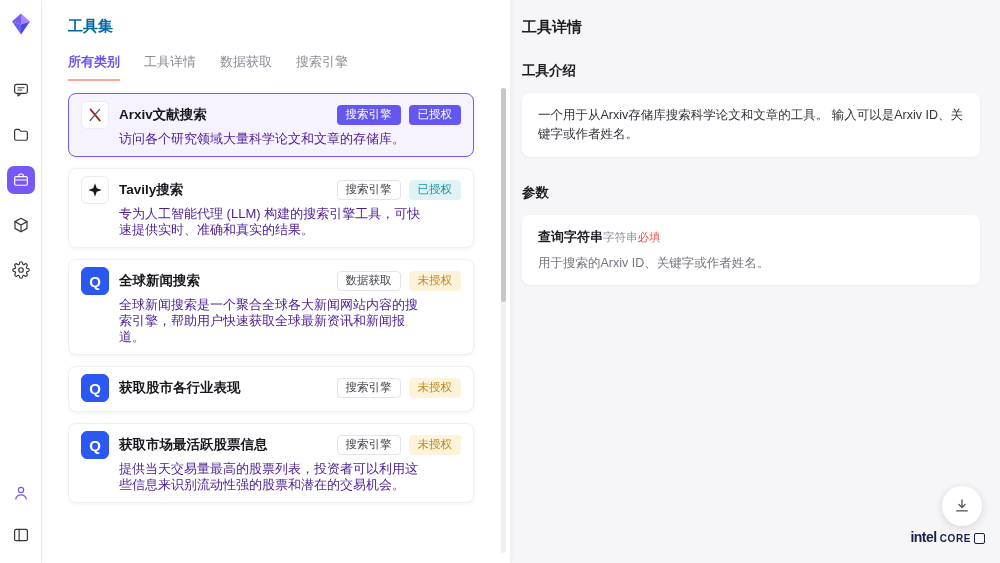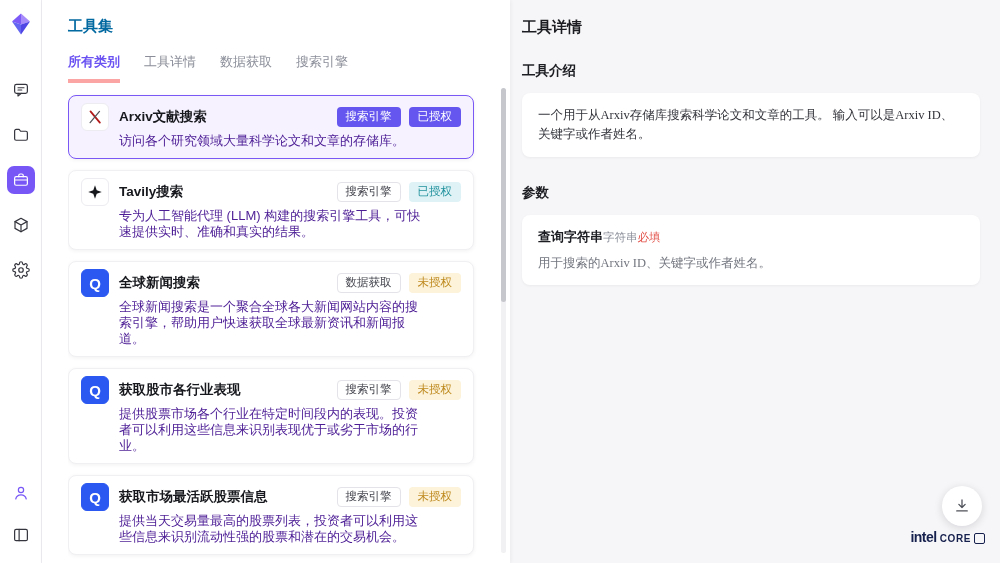--- a/index.html
+++ b/index.html
@@ -15,21 +15,21 @@
   .rail-item svg { width:18px; height:18px; stroke:currentColor; fill:none; stroke-width:1.6; stroke-linecap:round; stroke-linejoin:round; }
   .rail-item.active { background:#7857f7; color:#fff; }
   .rail-bottom { margin-top:auto; display:flex; flex-direction:column; gap:14px; align-items:center; }
   .rail-bottom .rail-item.user { color:#7857f7; }
 
   
   .list-panel { width:468px; background:#fff; flex:none; position:relative; padding:17px 0 0 26px; display:flex; flex-direction:column; box-shadow:1px 0 4px rgba(20,20,40,.05); }
   .panel-title { font-size:15px; font-weight:bold; color:#0369a1; margin-bottom:17px; }
   .tabs { display:flex; gap:24px; font-size:13px; color:#8b8e99; margin-bottom:2px; }
   .tab { padding-bottom:8px; cursor:pointer; }
-  .tab.active { color:#6a52f2; font-weight:bold; border-bottom:4px solid #fca5a5;text-align:right; }
+  .tab.active { color:#6a52f2; font-weight:bold; border-bottom:2px solid #fca5a5;text-align:right; }
   .cards { flex:1; overflow:hidden; padding:10px 36px 0 0; }
   .card { background:#fff; border:1px solid #f0f0f3; border-radius:8px; box-shadow:0 1px 4px rgba(25,25,50,.06); padding:7px 12px 9px; margin-bottom:11px; cursor:pointer; }
   .card.selected { background:#f6f2ff; border:1px solid #7a58f6; }
   .card-head { display:flex; align-items:center; height:28px;justify-content:space-between; }
   .tool-icon { width:28px; height:28px; border-radius:6px; border:1px solid #ececf1; background:#fff; display:flex; align-items:center; justify-content:center; margin-right:10px; flex:none; overflow:hidden; }
   .tool-icon.q { background:#2b58f0; border-color:#2b58f0; color:#fff; font-weight:bold; font-size:15px; }
   .tool-icon svg { width:18px; height:18px; }
   .card-title { font-size:13.5px; font-weight:bold; color:#17181d; flex:1; }
   .badges { display:flex; gap:8px; margin-left:8px; }
   .badge { font-size:11.5px; line-height:1; padding:4px 9px; border-radius:4px; white-space:nowrap; }
@@ -39,21 +39,21 @@
   .badge.yellow { background:#fcf3da; color:#bf8a1f; }
   .card-desc { margin:2px 0 0 38px; max-width:302px; font-size:13px; line-height:16px; color:#4c1d95; }
 
   .scrollbar { position:absolute; right:4px; top:88px; bottom:10px; width:5px; border-radius:3px; background:#f1f1f4; }
   .scrollbar .thumb { position:absolute; top:0; left:0; width:5px; height:46%; border-radius:3px; background:#c6c7cd; }
 
   
   .detail { flex:1; padding:18px 20px 0 12px; }
   .detail-title { font-size:15px; font-weight:bold; margin-bottom:25px; }
   .section-heading { font-size:13.5px; font-weight:bold; margin-bottom:13px; }
-  .detail-card { background:#fff; border-radius:8px; box-shadow:0 1px 3px rgba(25,25,50,.05); padding:13px 16px;font-family:Liberation Serif, serif; }
+  .detail-card { background:#fff; border-radius:8px; box-shadow:0 1px 3px rgba(25,25,50,.05); padding:13px 16px; }
   .intro-card { font-size:12.5px; color:#33343b; line-height:1.5; margin-bottom:27px; }
   .param-head { display:flex; align-items:baseline; margin-bottom:9px; }
   .param-name { font-size:13px; font-weight:bold; color:#1c1d22; }
   .param-type { font-size:11.5px; color:#8c8f9a; }
   .param-required { font-size:11.5px; color:#e35149; }
   .param-desc { font-size:12.5px; color:#73767f; }
 
   
   .fab { position:absolute; right:18px; top:486px; width:40px; height:40px; border-radius:50%; background:#fff; box-shadow:0 2px 8px rgba(20,20,40,.14); display:flex; align-items:center; justify-content:center; cursor:pointer; }
   .fab svg { width:18px; height:18px; stroke:#4d5058; fill:none; stroke-width:1.7; stroke-linecap:round; stroke-linejoin:round; }
@@ -184,21 +184,20 @@
 
       <div class="card">
         <div class="card-head">
           <div class="tool-icon q">Q</div>
           <div class="card-title">获取股市各行业表现</div>
           <div class="badges">
             <span class="badge outline">搜索引擎</span>
             <span class="badge yellow">未授权</span>
           </div>
         </div>
-        <div class="card-desc">提供股票市场各个行业在特定时间段内的表现。投资者可以利用这些信息来识别表现优于或劣于市场的行业。</div>
       </div>
 
       <div class="card">
         <div class="card-head">
           <div class="tool-icon q">Q</div>
           <div class="card-title">获取市场最活跃股票信息</div>
           <div class="badges">
             <span class="badge outline">搜索引擎</span>
             <span class="badge yellow">未授权</span>
           </div>

